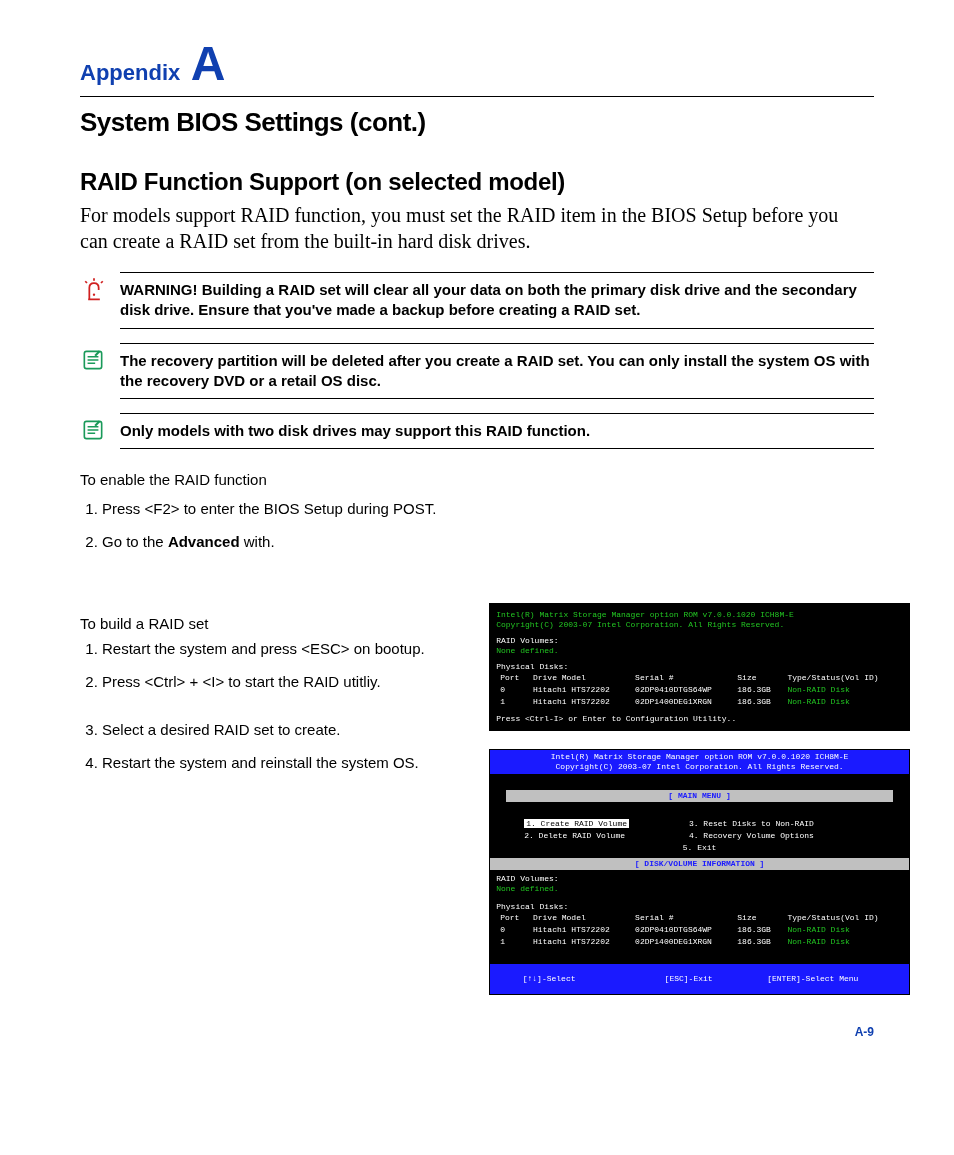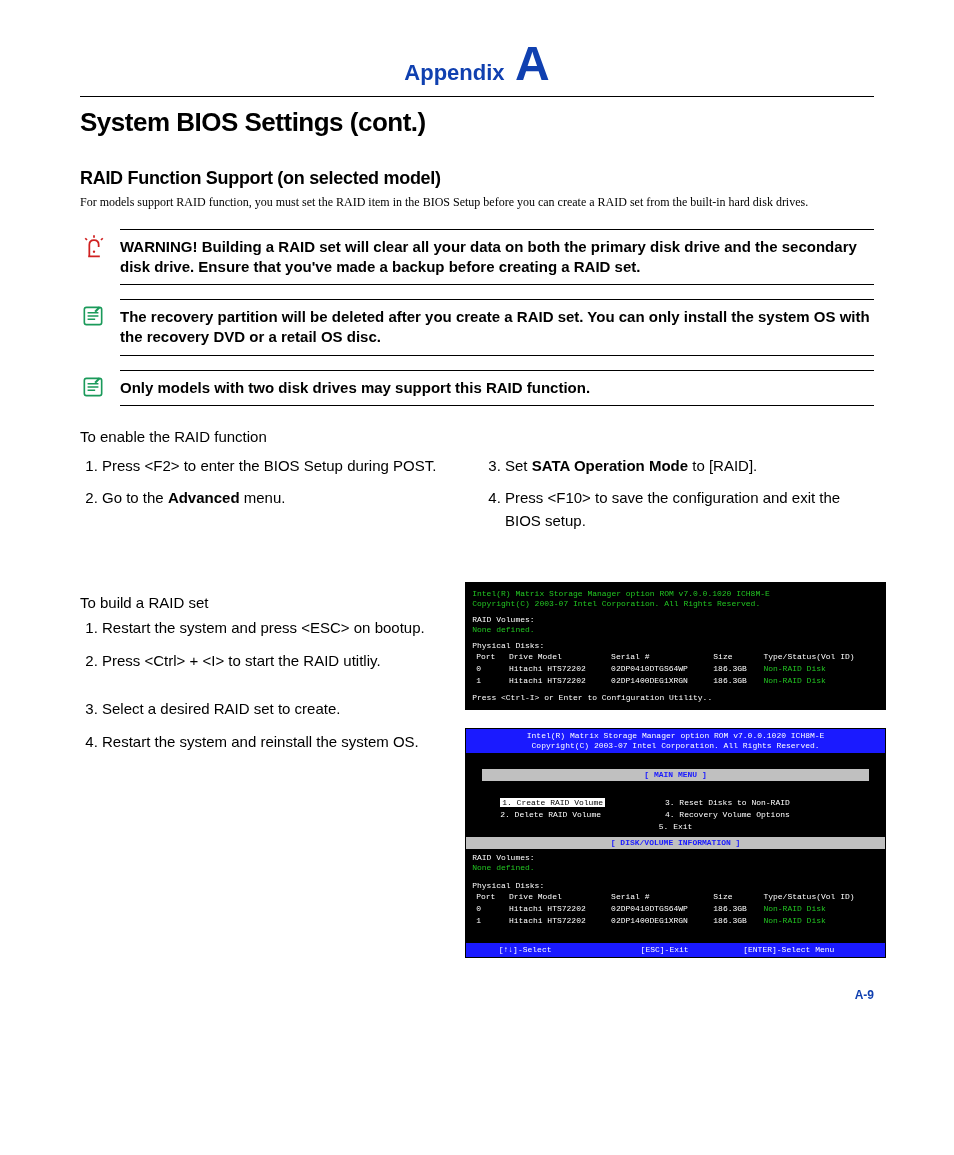--- a/index.html
+++ b/index.html
@@ -7,21 +7,21 @@
     background: #fff;
     font-family: Arial, Helvetica, sans-serif;
     color: #000;
     width: 954px;
   }
   .page {
     padding: 40px 80px 40px 80px;
     position: relative;
   }
   .appendix-hdr {
-    text-align: center;
+    text-align: left;
     margin-bottom: 8px;
   }
   .appendix-lbl {
     color: #1040b0;
     font-weight: bold;
     font-size: 22px;
     display: inline-block;
     vertical-align: baseline;
     margin-right: 6px;
   }
@@ -39,27 +39,27 @@
     margin: 0 0 10px 0;
   }
   h1.section-title {
     font-weight: bold;
     font-size: 26px;
     margin: 0 0 30px 0;
     letter-spacing: -0.5px;
   }
   h2.subsection {
     font-weight: bold;
-    font-size: 18px;
+    font-size: 24px;
     margin: 0 0 6px 0;
     letter-spacing: -0.3px;
   }
   p.intro {
     font-family: Georgia, 'Times New Roman', serif;
-    font-size: 12px;
+    font-size: 20px;
     margin: 0 12px 18px 0;
     line-height: 1.3;
   }
   .note-block {
     position: relative;
     padding-left: 40px;
     margin: 14px 0;
   }
   .note-block hr {
     border: none;
@@ -80,21 +80,21 @@
     height: 30px;
   }
   .warn-icon { color: #d02020; }
   .info-icon { color: #1a9a5a; }
   .steps-intro {
     font-size: 15px;
     margin: 22px 0 6px 0;
   }
   .two-col {
     display: flex;
-    gap: 12px;
+    gap: 36px;
   }
   .two-col > div { flex: 1; }
   ol.steps {
     margin: 4px 0 0 0;
     padding-left: 22px;
     font-size: 15px;
     line-height: 1.5;
   }
   ol.steps li { margin-bottom: 10px; }
   .bios-box {
@@ -133,21 +133,21 @@
   }
   .bios-box table { border-collapse: collapse; width: 100%; font-size: 8px; }
   .bios-box td { padding: 1px 4px; white-space: nowrap; }
   .green { color: #22c522; }
   .white { color: #fff; }
   .bios-box .foot {
     color:#fff;
     background:#1a1aff;
     margin:4px -6px -6px -6px;
     text-align:center;
-    padding:1px 0;
+    padding:9px 0;
   }
   .menu-list {
     margin:2px 30px;
   }
   .menu-list .sel { background:#ffffff; color:#000; padding:0 2px; }
   .bottom-right-steps { margin-top: 26px; }
   .page-num {
     color: #1040b0;
     font-weight: bold;
     font-size: 12px;
@@ -207,27 +207,21 @@
     <hr>
       <div class="note-text">Only models with two disk drives may support this RAID function.</div>
       <hr>
   </div>
 
   <div class="steps-intro">To enable the RAID function</div>
   <div class="two-col">
     <div>
       <ol class="steps" start="1">
         <li><span>Press &lt;F2&gt; to enter the BIOS Setup during POST.</span></li>
-        <li><span>Go to the </span><b>Advanced</b><span> menu.</span></li>
-      </ol>
-    </div>
-    <div>
-      <ol class="steps" start="3">
-        <li><span>Set </span><b>SATA Operation Mode</b><span> to [RAID].</span></li>
-        <li><span>Press &lt;F10&gt; to save the configuration and exit the BIOS setup.</span></li>
+        <li><span>Go to the </span><b>Advanced</b><span> with.</span></li>
       </ol>
     </div>
   </div>
 
   <div class="two-col" style="margin-top:30px;align-items:flex-start;">
     <div style="flex:0 0 47%;">
       <div class="steps-intro">To build a RAID set</div>
       <ol class="steps" start="1">
         <li>Restart the system and press &lt;ESC&gt; on bootup.</li>
         <li>Press &lt;Ctrl&gt; + &lt;I&gt; to start the RAID utitliy.</li>

